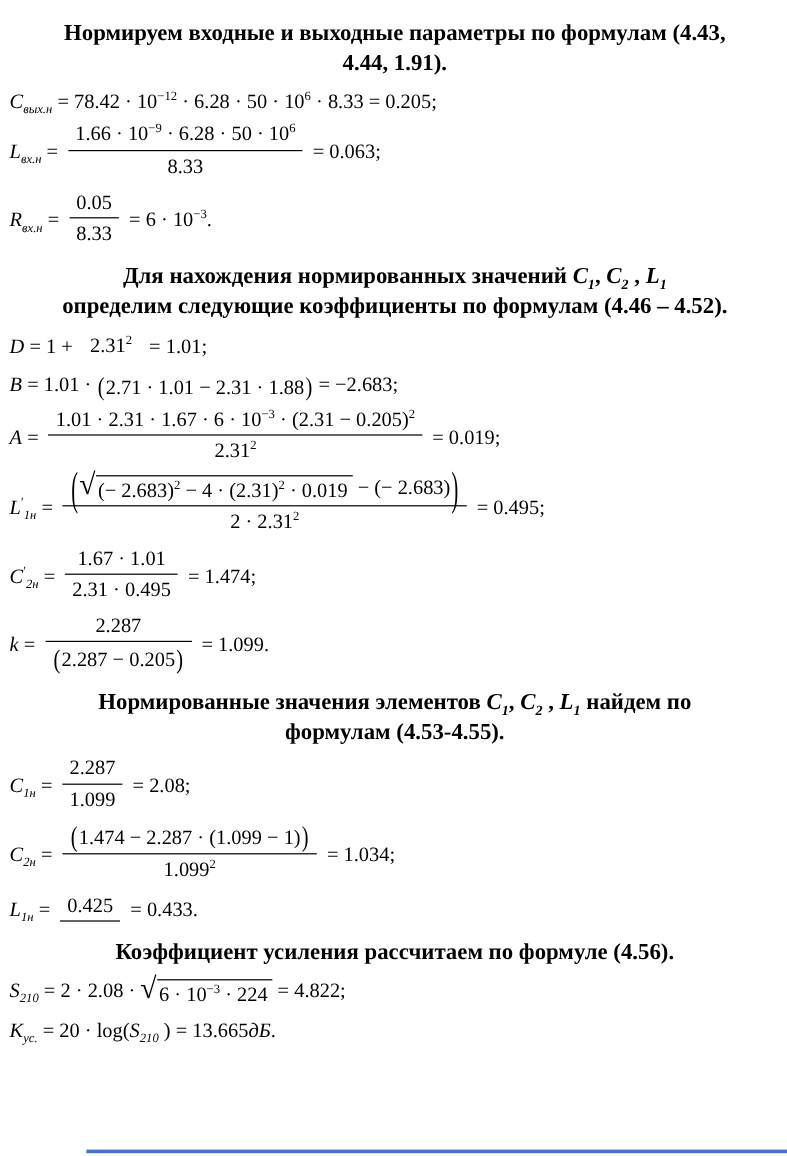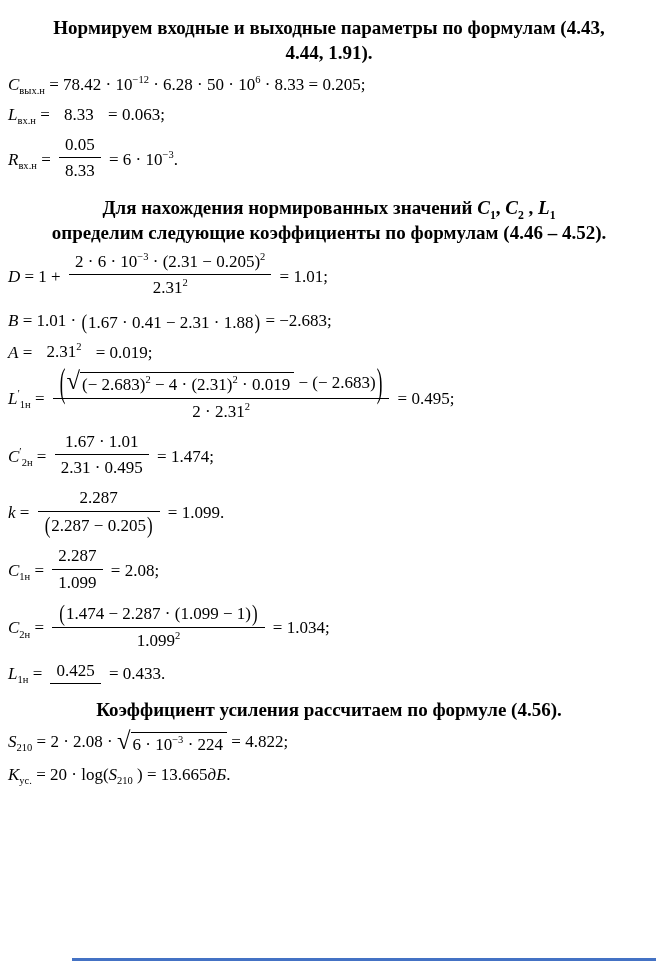--- a/index.html
+++ b/index.html
@@ -27,21 +27,21 @@
     font-size: 17px;
     line-height: 1.25;
     margin: 9px 0;
     white-space: nowrap;
   }
 
   
   .mi  { font-style: italic; }
   .mt  { font-style: normal; }
   .msub {
-    font-size: 0.62em; 
+    font-size: 0.62em; font-style: italic;
     vertical-align: sub; line-height: 0;
   }
   .msup {
     font-size: 0.62em;
     vertical-align: super; line-height: 0;
   }
   .mfrac {
     display: inline-block; vertical-align: middle;
     text-align: center; margin: 0 4px; transform: translateY(-3px);
   }
@@ -62,29 +62,30 @@
   .bottom-line {
     position: absolute; left: 72px; right: 0; bottom: 2px; height: 3px;
   }
 </style>
 </head>
 <body style="background: rgb(255, 255, 255); color: rgb(0, 0, 0);">
 
 <main class="page">
     <div class="heading"><span class="mt">Нормируем входные и выходные параметры по формулам (4.43,</span><br><span class="mt">4.44, 1.91).</span></div>
     <div class="formula"><span class="mi">C</span><sub class="msub">вых.н</sub><span class="mt"> = 78.42 · 10</span><sup class="msup">−12</sup><span class="mt"> · 6.28 · 50 · 10</span><sup class="msup">6</sup><span class="mt"> · 8.33 = 0.205;</span></div>
-    <div class="formula"><span class="mi">L</span><sub class="msub">вх.н</sub><span class="mt"> = </span><span class="mfrac"><span class="mden"><span class="mt">8.33</span></span></span><span class="mt"> = 0.063;</span></div>
+    <div class="formula"><span class="mi">L</span><sub class="msub">вх.н</sub><span class="mt"> = </span><span class="mfrac"><span class="mnum"><span class="mt">1.66 · 10</span><sup class="msup">−9</sup><span class="mt"> · 6.28 · 50 · 10</span><sup class="msup">6</sup></span><span class="mden"><span class="mt">8.33</span></span></span><span class="mt"> = 0.063;</span></div>
     <div class="formula"><span class="mi">R</span><sub class="msub">вх.н</sub><span class="mt"> = </span><span class="mfrac"><span class="mnum"><span class="mt">0.05</span></span><span class="mden"><span class="mt">8.33</span></span></span><span class="mt"> = 6 · 10</span><sup class="msup">−3</sup><span class="mt">.</span></div>
     <div class="heading"><span class="mt">Для нахождения нормированных значений </span><span class="mi">C</span><sub class="msub">1</sub><span class="mt">, </span><span class="mi">C</span><sub class="msub">2</sub><span class="mt"> , </span><span class="mi">L</span><sub class="msub">1</sub><br><span class="mt">определим следующие коэффициенты по формулам (4.46 – 4.52).</span></div>
-    <div class="formula"><span class="mi">D</span><span class="mt"> = 1 + </span><span class="mfrac"><span class="mnum"><span class="mt">2 · 6 · 10</span><sup class="msup">−3</sup><span class="mt"> · (2.31 − 0.205)</span><sup class="msup">2</sup></span><span class="mden"><span class="mt">2.31</span><sup class="msup">2</sup></span></span><span class="mt"> = 1.01;</span></div>
-    <div class="formula"><span class="mi">B</span><span class="mt"> = 1.01 · </span><span class="mpargrp"><span class="mbigp" style="transform: scaleY(1.25);">(</span><span class="mparbody"><span class="mt">1.67 · 0.41 − 2.31 · 1.88</span></span><span class="mbigp" style="transform: scaleY(1.25);">)</span></span><span class="mt"> = −2.683;</span></div>
-    <div class="formula"><span class="mi">A</span><span class="mt"> = </span><span class="mfrac"><span class="mden"><span class="mt">2.31</span><sup class="msup">2</sup></span></span><span class="mt"> = 0.019;</span></div>
+    <div class="formula"><span class="mi">D</span><span class="mt"> = 1 + </span><span class="mfrac"><span class="mden"><span class="mt">2.31</span><sup class="msup">2</sup></span></span><span class="mt"> = 1.01;</span></div>
+    <div class="formula"><span class="mi">B</span><span class="mt"> = 1.01 · </span><span class="mpargrp"><span class="mbigp" style="transform: scaleY(1.25);">(</span><span class="mparbody"><span class="mt">2.71 · 1.01 − 2.31 · 1.88</span></span><span class="mbigp" style="transform: scaleY(1.25);">)</span></span><span class="mt"> = −2.683;</span></div>
+    <div class="formula"><span class="mi">A</span><span class="mt"> = </span><span class="mfrac"><span class="mnum"><span class="mt">1.01 · 2.31 · 1.67 · 6 · 10</span><sup class="msup">−3</sup><span class="mt"> · (2.31 − 0.205)</span><sup class="msup">2</sup></span><span class="mden"><span class="mt">2.31</span><sup class="msup">2</sup></span></span><span class="mt"> = 0.019;</span></div>
     <div class="formula"><span class="mi">L</span><sup class="msup">′</sup><sub class="msub">1н</sub><span class="mt"> = </span><span class="mfrac"><span class="mnum"><span class="mpargrp"><span class="mbigp" style="transform: scaleY(2.3);">(</span><span class="mparbody"><span class="msqrt"><span class="mrad">√</span><span class="mrbody"><span class="mt">(− 2.683)</span><sup class="msup">2</sup><span class="mt"> − 4 · (2.31)</span><sup class="msup">2</sup><span class="mt"> · 0.019</span></span></span><span class="mt"> − (− 2.683)</span></span><span class="mbigp" style="transform: scaleY(2.3);">)</span></span></span><span class="mden"><span class="mt">2 · 2.31</span><sup class="msup">2</sup></span></span><span class="mt"> = 0.495;</span></div>
     <div class="formula"><span class="mi">C</span><sup class="msup">′</sup><sub class="msub">2н</sub><span class="mt"> = </span><span class="mfrac"><span class="mnum"><span class="mt">1.67 · 1.01</span></span><span class="mden"><span class="mt">2.31 · 0.495</span></span></span><span class="mt"> = 1.474;</span></div>
     <div class="formula"><span class="mi">k</span><span class="mt"> = </span><span class="mfrac"><span class="mnum"><span class="mt">2.287</span></span><span class="mden"><span class="mpargrp"><span class="mbigp" style="transform: scaleY(1.3);">(</span><span class="mparbody"><span class="mt">2.287 − 0.205</span></span><span class="mbigp" style="transform: scaleY(1.3);">)</span></span></span></span><span class="mt"> = 1.099.</span></div>
+    <div class="heading"><span class="mt">Нормированные значения элементов </span><span class="mi">C</span><sub class="msub">1</sub><span class="mt">, </span><span class="mi">C</span><sub class="msub">2</sub><span class="mt"> , </span><span class="mi">L</span><sub class="msub">1</sub><span class="mt"> найдем по</span><br><span class="mt">формулам (4.53-4.55).</span></div>
     <div class="formula"><span class="mi">C</span><sub class="msub">1н</sub><span class="mt"> = </span><span class="mfrac"><span class="mnum"><span class="mt">2.287</span></span><span class="mden"><span class="mt">1.099</span></span></span><span class="mt"> = 2.08;</span></div>
     <div class="formula"><span class="mi">C</span><sub class="msub">2н</sub><span class="mt"> = </span><span class="mfrac"><span class="mnum"><span class="mpargrp"><span class="mbigp" style="transform: scaleY(1.4);">(</span><span class="mparbody"><span class="mt">1.474 − 2.287 · (1.099 − 1)</span></span><span class="mbigp" style="transform: scaleY(1.4);">)</span></span></span><span class="mden"><span class="mt">1.099</span><sup class="msup">2</sup></span></span><span class="mt"> = 1.034;</span></div>
     <div class="formula"><span class="mi">L</span><sub class="msub">1н</sub><span class="mt"> = </span><span class="mfrac"><span class="mnum"><span class="mt">0.425</span></span></span><span class="mt"> = 0.433.</span></div>
     <div class="heading"><span class="mt">Коэффициент усиления рассчитаем по формуле (4.56).</span></div>
     <div class="formula"><span class="mi">S</span><sub class="msub">210</sub><span class="mt"> = 2 · 2.08 · </span><span class="msqrt"><span class="mrad">√</span><span class="mrbody"><span class="mt">6 · 10</span><sup class="msup">−3</sup><span class="mt"> · 224</span></span></span><span class="mt"> = 4.822;</span></div>
     <div class="formula"><span class="mi">K</span><sub class="msub">ус.</sub><span class="mt"> = 20 · log(</span><span class="mi">S</span><sub class="msub">210</sub><span class="mt"> ) = 13.665</span><span class="mi">дБ</span><span class="mt">.</span></div>
   </main>
 <div class="bottom-line" style="background: rgb(68, 114, 196);"></div>
 
 </body></html>

